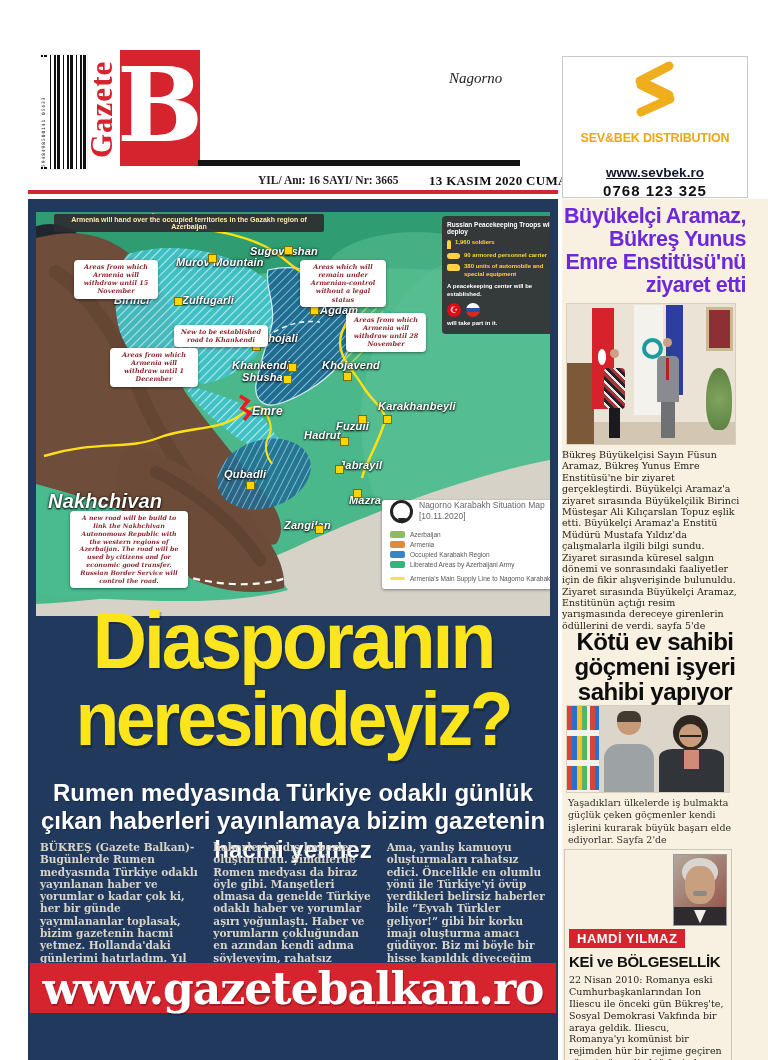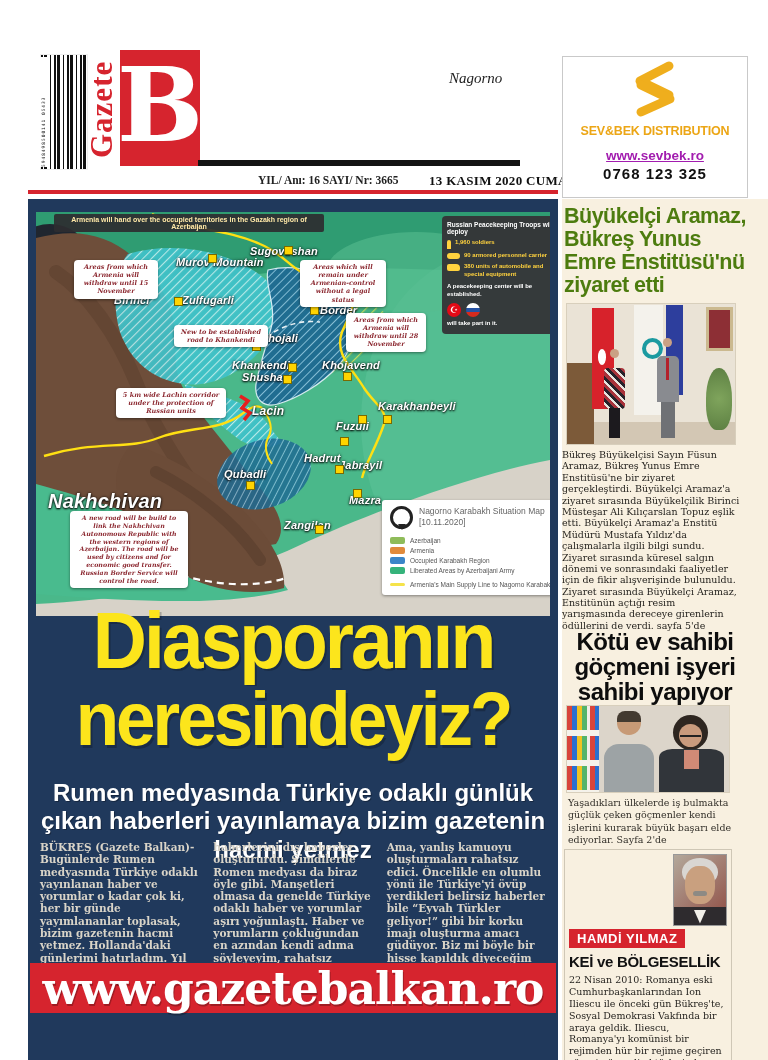--- a/index.html
+++ b/index.html
@@ -14,22 +14,22 @@
   .b-box span{font:bold 102px "DejaVu Serif",serif;color:#fff;line-height:.9;margin-top:-4px}
   .balkan-bar{position:absolute;left:198px;top:160px;width:322px;height:6px;background:#141414}
   .balkan{position:absolute;left:196px;top:12px;height:180px;display:flex;align-items:flex-end;font:bold 128px "Liberation Serif",serif;letter-spacing:-6px;color:#141414;z-index:2}
   .romanya{position:absolute;left:449px;top:70px;font:italic 15px "Liberation Serif",serif;color:#222}
   .tagline{position:absolute;left:90px;top:171px;font:bold 15px "Liberation Serif",serif;letter-spacing:.5px;color:#1a1a1a}
   .issue{position:absolute;left:258px;top:174px;font:bold 11.5px "Liberation Serif",serif;color:#222}
   .mdate{position:absolute;left:429px;top:173px;font:bold 13px "Liberation Serif",serif;color:#111;letter-spacing:.3px}
   .redline{position:absolute;left:28px;top:190px;width:530px;height:4px;background:#d6242e}
   
   .adbox{position:absolute;left:562px;top:56px;width:184px;height:140px;border:1.5px solid #c9c9c9;background:#fff;text-align:center}
-  .adbox .brand{font:bold 12.5px "Liberation Sans",sans-serif;color:#eca616;letter-spacing:-.2px;margin-top:1px}
-  .adbox .url{font:bold 13.5px "Liberation Sans",sans-serif;color:#a21caf;text-decoration:underline;margin-top:10px}
+  .adbox .brand{font:bold 12.5px "Liberation Sans",sans-serif;color:#eca616;letter-spacing:-.2px;margin-top:8px}
+  .adbox .url{font:bold 13.5px "Liberation Sans",sans-serif;color:#0f172a;text-decoration:underline;margin-top:20px}
   .adbox .phone{font:bold 15px "Liberation Sans",sans-serif;color:#101010;letter-spacing:1px;margin-top:2px}
 
   
   #main-panel{position:absolute;left:28px;top:199px;width:530px;height:861px;background:#20395c}
   #map{position:absolute;left:8px;top:13px;width:514px;height:404px;overflow:hidden;background:#4ab88a}
   #map svg{position:absolute;left:0;top:0}
 
   .map-banner{position:absolute;left:18px;top:2px;width:262px;background:rgba(45,45,48,.93);border-radius:2px;padding:2px 4px;font:bold 7px "Liberation Sans",sans-serif;color:#ffe9a8;text-align:center}
   .ml{position:absolute;font:italic bold 11px "Liberation Sans",sans-serif;color:#fff;text-shadow:0 1px 2px #000,0 0 3px rgba(0,0,0,.75);letter-spacing:.2px;white-space:nowrap}
   .ml.big{font-size:20px}
@@ -43,42 +43,42 @@
   .ic{display:inline-block;background:#ffd23e;flex:none;margin-top:1px}
   .ic-soldier{width:4px;height:9px;border-radius:2px 2px 0 0}
   .ic-apc{width:13px;height:6px;border-radius:3px}
   .ic-truck{width:13px;height:7px;border-radius:2px 4px 2px 2px}
   .ib-note{font:bold 6px "Liberation Sans",sans-serif;color:#fff;margin-top:5px;line-height:1.3}
   .flags{display:flex;gap:5px;margin-top:4px}
   .flag{width:14px;height:14px;border-radius:50%;flex:none}
   .flag-tr{background:#e30a17;color:#fff;font-size:9px;line-height:14px;text-align:center}
   .flag-ru{background:linear-gradient(180deg,#fff 0 34%,#2552a3 34% 67%,#d52b1e 67% 100%)}
 
-  .legendbox{position:absolute;left:346px;top:288px;width:172px;background:#fff;border-radius:3px;padding:6px 6px 7px 8px;box-shadow:0 1px 3px rgba(0,0,0,.4)}
+  .legendbox{position:absolute;left:346px;top:288px;width:172px;background:#fff;border-radius:3px;padding:0 6px 7px 8px;box-shadow:0 1px 3px rgba(0,0,0,.4)}
   .lg-head{display:flex;gap:6px;align-items:flex-start}
   .lg-logo{width:17px;height:17px;border:3px solid #222;border-radius:50%;flex:none;position:relative}
   .lg-logo::after{content:"";position:absolute;left:5px;bottom:-8px;width:0;height:0;border:4px solid transparent;border-top:6px solid #222}
   .lg-title{font:8.5px "Liberation Sans",sans-serif;color:#666;line-height:1.25}
   .lg-row{display:flex;align-items:center;gap:5px;margin-top:3px}
   .lg-sw{width:15px;height:7px;border-radius:2px;flex:none}
   .lg-sw.line{height:3px}
   .lg-lab{font:6.5px "Liberation Sans",sans-serif;color:#555}
 
   .hl{position:absolute;left:0;width:100%;text-align:center;font-weight:bold;color:#fce51c;letter-spacing:-3px;transform:scaleY(1.06);text-shadow:2px 2px 0 rgba(0,0,0,.22);font-family:"Liberation Sans",sans-serif}
   .hl1{top:398px;font-size:75px}
   .hl2{top:480px;font-size:71px}
   .subhead{position:absolute;left:10px;top:580px;width:510px;text-align:center;font:bold 24px "Liberation Sans",sans-serif;color:#fff;line-height:1.18;text-shadow:1px 1px 0 rgba(0,0,0,.3)}
   .cols{position:absolute;left:12px;top:642px;width:506px;display:flex;gap:14px}
   .cols .col{flex:1;font:bold 10.5px "DejaVu Serif",serif;color:#d9d4c8;line-height:1.17;text-align:left}
   .webbanner{position:absolute;left:2px;top:764px;width:526px;height:50px;background:#d6242e;display:flex;align-items:center;justify-content:center}
   .webbanner span{font:bold 44px "DejaVu Serif",serif;color:#fff;letter-spacing:-1px;text-shadow:1px 2px 0 rgba(0,0,0,.25)}
 
   
   #sidebar{position:absolute;left:562px;top:199px;width:206px;height:861px;background:#f8f0e0}
-  .s-title1{position:absolute;left:2px;top:6px;width:182px;text-align:left;font:800 21.5px "Liberation Sans",sans-serif;color:#4d7c0f;line-height:1.07;letter-spacing:-.5px}
+  .s-title1{position:absolute;left:2px;top:6px;width:182px;text-align:right;font:800 21.5px "Liberation Sans",sans-serif;color:#6d28d9;line-height:1.07;letter-spacing:-.5px}
   .photo{position:absolute;overflow:hidden;border:1px solid #d8cfbc}
   .photo1{left:4px;top:104px;width:168px;height:140px;background:#eae3d6}
   .s-body{font:9.5px "DejaVu Serif",serif;color:#262420;line-height:1.2}
   .s-body1{position:absolute;left:0;top:250px;width:178px}
   .s-title2{position:absolute;left:2px;top:430px;width:182px;text-align:center;font:800 24px "Liberation Sans",sans-serif;color:#0d0d0d;line-height:1.05;letter-spacing:-.5px}
   .photo2{left:4px;top:506px;width:162px;height:86px;background:#dcd5ca}
   .s-caption{position:absolute;left:6px;top:598px;width:176px;font:9.5px "DejaVu Serif",serif;color:#33302a;line-height:1.3}
   .colbox{position:absolute;left:2px;top:650px;width:168px;min-height:152px;border:1px solid #cfc7b6;padding:4px;box-sizing:border-box}
   .photo3{float:right;width:52px;height:70px;border:1px solid #999;margin:0 0 3px 4px;position:relative;overflow:hidden;background:linear-gradient(135deg,#b3a89b,#8f4b41)}
   .ribbon{display:inline-block;background:#d6242e;color:#fff;font:800 13px "Liberation Sans",sans-serif;padding:2px 8px;letter-spacing:.5px}
@@ -157,33 +157,33 @@
       <path d="M134,360 C178,374 218,376 250,366" stroke="#ffffff" stroke-width="2.2" stroke-dasharray="7,5" fill="none"></path>
       <path d="M238,120 C252,112 268,108 284,110" stroke="#ffffff" stroke-width="1.6" stroke-dasharray="5,4" fill="none" opacity="0.9"></path>
     </svg>
 
     <div class="map-banner">Armenia will hand over the occupied territories in the Gazakh region of Azerbaijan</div>
 
     <div class="ml" style="left:140px;top:44px">Murov Mountain</div>
     <div class="ml" style="left:214px;top:33px">Sugovushan</div>
     <div class="ml" style="left:78px;top:82px">Birinci</div>
     <div class="ml" style="left:146px;top:82px">Zulfugarli</div>
-    <div class="ml" style="left:284px;top:92px">Border</div>
+    <div class="ml" style="left:284px;top:92px">Agdam</div>
     <div class="ml" style="left:224px;top:120px">Khojali</div>
     <div class="ml" style="left:196px;top:147px">Khankendi</div>
     <div class="ml" style="left:206px;top:159px">Shusha</div>
     <div class="ml" style="left:286px;top:147px">Khojavend</div>
     <div class="ml" style="left:342px;top:188px">Karakhanbeyli</div>
     <div class="ml" style="left:300px;top:208px">Fuzuli</div>
-    <div class="ml" style="left:268px;top:240px">Hadrut</div>
+    <div class="ml" style="left:268px;top:217px">Hadrut</div>
     <div class="ml" style="left:303px;top:247px">Jabrayil</div>
     <div class="ml" style="left:313px;top:282px">Mazra</div>
     <div class="ml" style="left:248px;top:307px">Zangilan</div>
     <div class="ml" style="left:188px;top:256px">Qubadli</div>
-    <div class="ml" style="left:216px;top:192px;font-size:12px">Lacin</div>
+    <div class="ml" style="left:216px;top:192px;font-size:12px">Emre</div>
     <div class="ml big" style="left:12px;top:278px">Nakhchivan</div>
 
     <i class="mk" style="left:172px;top:42px"></i>
     <i class="mk" style="left:248px;top:34px"></i>
     <i class="mk" style="left:106px;top:77px"></i>
     <i class="mk" style="left:138px;top:85px"></i>
     <i class="mk" style="left:274px;top:94px"></i>
     <i class="mk" style="left:216px;top:130px"></i>
     <i class="mk" style="left:252px;top:151px"></i>
     <i class="mk" style="left:247px;top:163px"></i>
@@ -192,22 +192,22 @@
     <i class="mk" style="left:322px;top:203px"></i>
     <i class="mk" style="left:304px;top:225px"></i>
     <i class="mk" style="left:299px;top:253px"></i>
     <i class="mk" style="left:317px;top:277px"></i>
     <i class="mk" style="left:279px;top:313px"></i>
     <i class="mk" style="left:210px;top:269px"></i>
 
     <div class="co" style="left:38px;top:48px;width:74px">Areas from which Armenia will withdraw until 15 November</div>
     <div class="co" style="left:264px;top:48px;width:76px">Areas which will remain under Armenian-control without a legal status</div>
     <div class="co" style="left:138px;top:113px;width:84px">New to be established road to Khankendi</div>
+    <div class="co" style="left:74px;top:136px;width:78px">Areas from which Armenia will withdraw until 1 December</div>
     <div class="co" style="left:310px;top:101px;width:70px">Areas from which Armenia will withdraw until 28 November</div>
-    <div class="co" style="left:80px;top:176px;width:100px">5 km wide Lachin corridor under the protection of Russian units</div>
     <div class="co" style="left:34px;top:299px;width:108px;font-size:6.3px">A new road will be build to link the Nakhchivan Autonomous Republic with the western regions of Azerbaijan. The road will be used by citizens and for economic good transfer. Russian Border Service will control the road.</div>
 
     <div class="infobox">
       <div class="ib-title">Russian Peacekeeping Troops will deploy</div>
       <div class="ib-row">
           <span class="ic ic-soldier"></span>
         <span class="txt"><b>1,960</b> <span>soldiers</span></span>
         </div>
       <div class="ib-row">
           <span class="ic ic-apc"></span>

